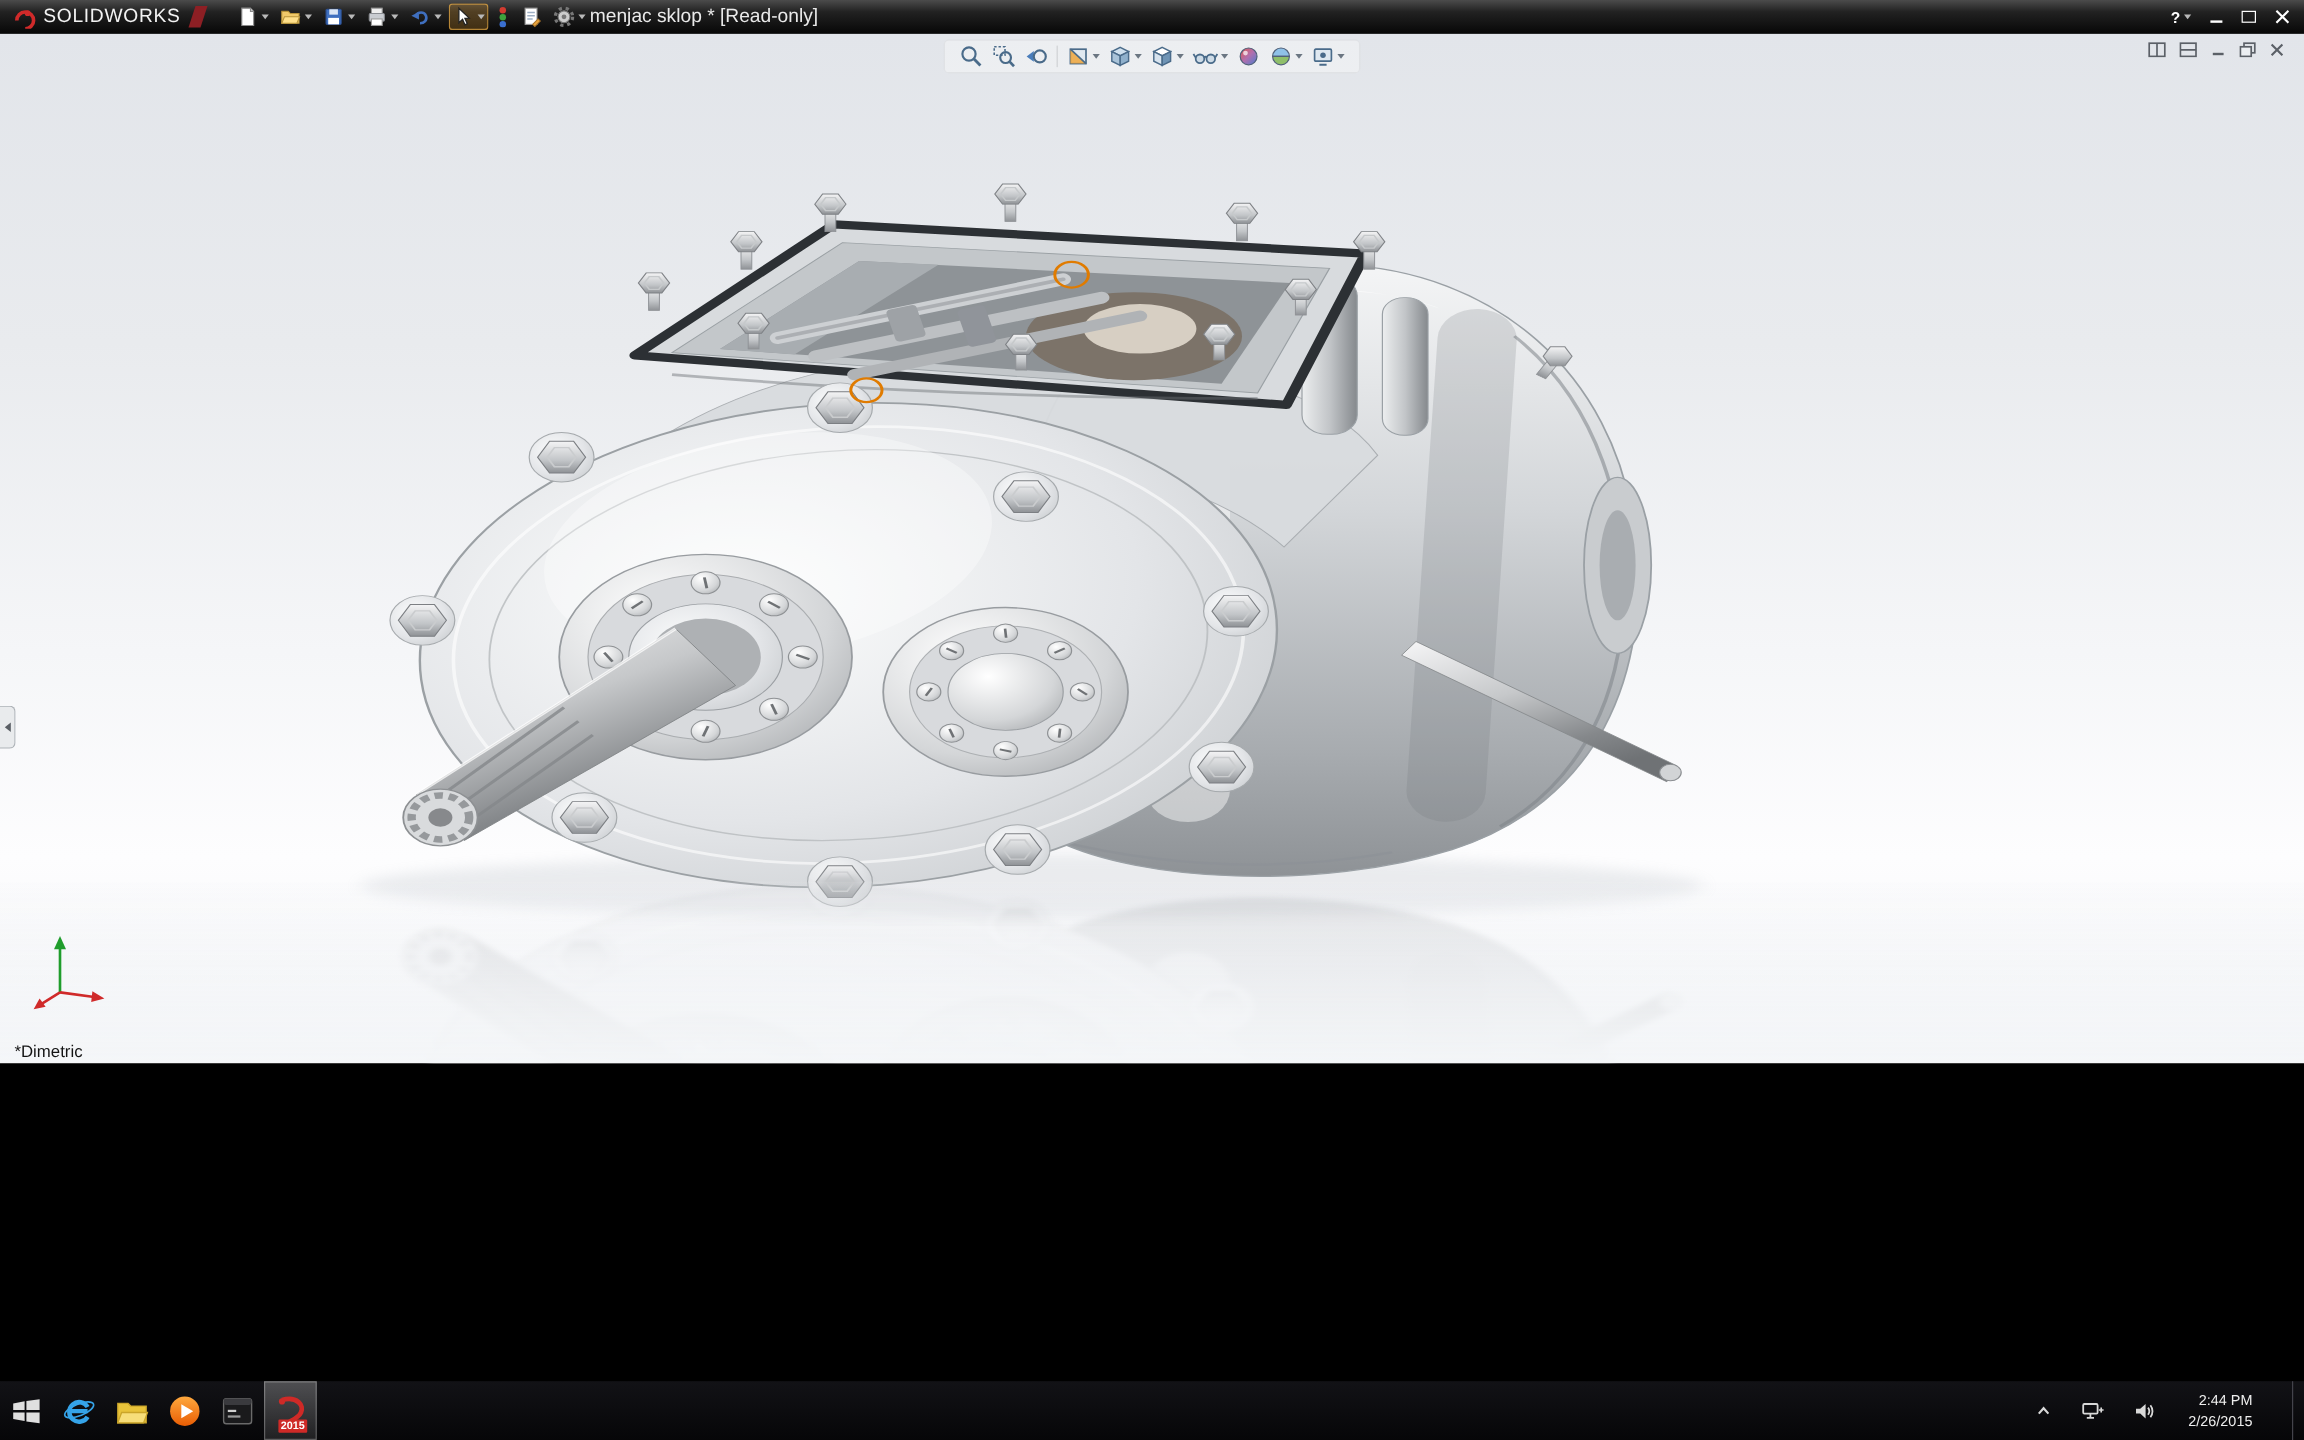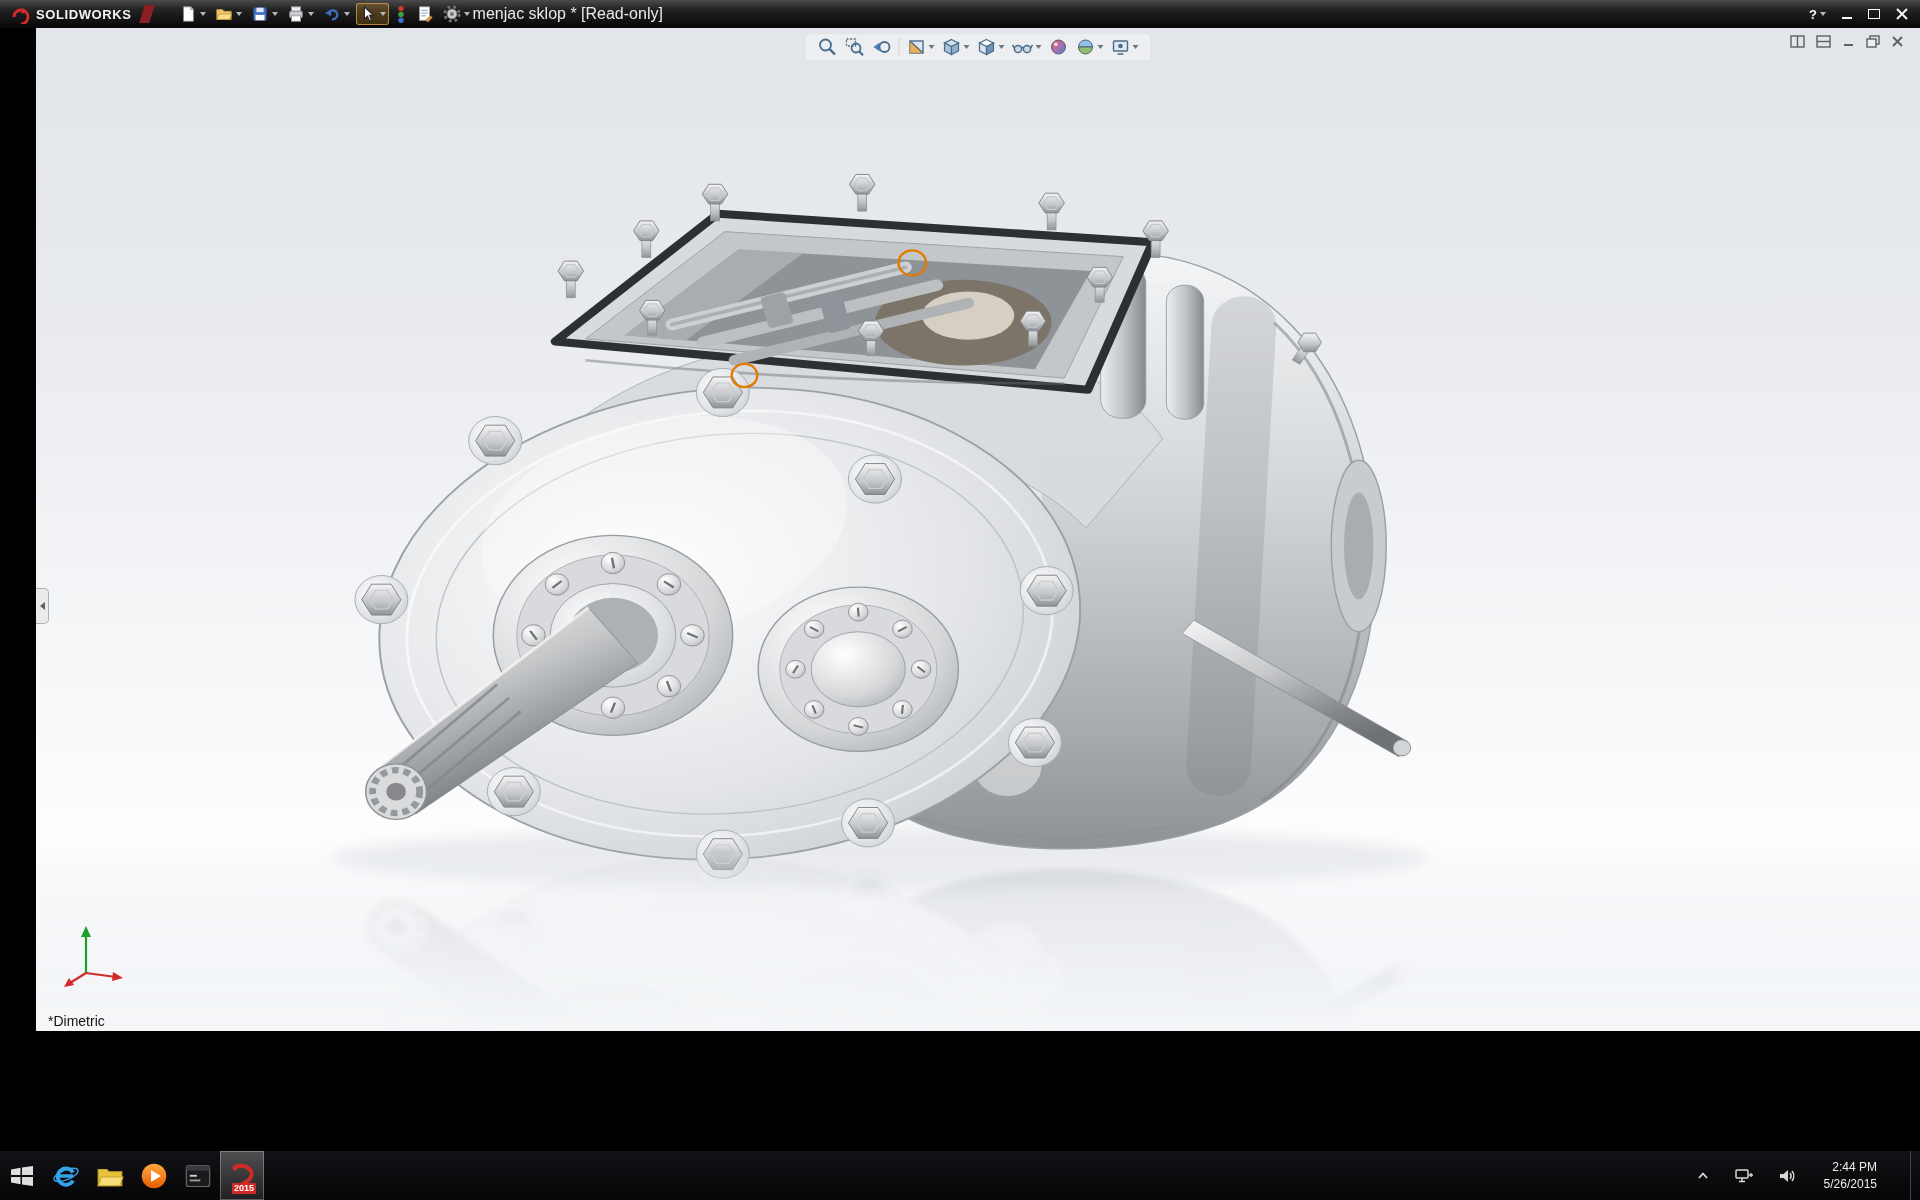--- a/index.html
+++ b/index.html
@@ -9,39 +9,38 @@
     -webkit-font-smoothing:antialiased;
   }
   
   .titlebar{
     position:absolute;top:0;left:0;right:0;height:28px;
     display:flex;align-items:center;
     background:linear-gradient(180deg,#4b4b4b 0%,#222 35%,#070707 100%);
     color:#eee;z-index:30;
   }
   .brand{display:flex;align-items:center;gap:6px;padding:0 8px 0 10px;}
-  .brand-text{font-size:13px;font-weight:bold;letter-spacing:.6px;color:#f3f3f3;}
+  .brand-text{font-size:16px;font-weight:normal;letter-spacing:.6px;color:#f3f3f3;}
   .brand-accent{width:10px;height:18px;background:#8d1f24;transform:skewX(-18deg);margin-left:4px;}
   .tb-tools{display:flex;align-items:center;gap:3px;margin-left:16px;}
   .tb-btn{display:flex;align-items:center;height:22px;padding:0 3px;border-radius:3px;}
   .tb-btn.selected{background:rgba(224,150,40,.25);box-shadow:inset 0 0 0 1px rgba(230,170,70,.7);}
   .tb-btn svg{display:block;}
   .dd::after{content:'';display:inline-block;width:0;height:0;margin-left:3px;
     border-left:3.5px solid transparent;border-right:3.5px solid transparent;border-top:4px solid #b9b9b9;}
   .tb-title{flex:1;text-align:left;font-size:16px;color:#e9e9e9;white-space:nowrap;overflow:hidden;}
   .tb-win{display:flex;align-items:center;gap:16px;padding:0 12px;}
   .win-glyph{display:flex;align-items:center;justify-content:center;height:20px;}
   .help-label{font-size:13px;font-weight:bold;color:#fff;}
   .min-bar{width:10px;height:2px;background:#fff;margin-top:7px;}
   .max-box{width:10px;height:8px;border:1.5px solid #fff;}
   
   .viewport{
-    position:absolute;top:28px;left:0;right:0;height:1003px;overflow:hidden;
+    position:absolute;top:28px;left:0;right:0;height:858px;overflow:hidden;
     background:linear-gradient(180deg,#e2e5ea 0%,#e9ebee 30%,#f5f6f8 60%,#fdfdfe 80%,#f3f4f6 100%);
-    margin-left:36px;
   }
   .scene{position:absolute;inset:0;width:100%;height:100%;}
   .headsup{
     position:absolute;top:5px;left:50%;transform:translateX(-50%);
     display:flex;align-items:center;gap:7px;padding:3px 12px;border-radius:4px;
     background:rgba(255,255,255,.35);border:1px solid rgba(0,0,0,.05);z-index:10;
   }
   .hu-btn{display:flex;align-items:center;}
   .hu-btn svg{display:block;}
   .hu-dd::after{content:'';display:inline-block;width:0;height:0;margin-left:2px;
@@ -674,17 +673,17 @@
     </span>
     <span>
       <svg width="20" height="18" viewBox="0 0 20 18">
         <polygon points="3,7 6.5,7 11,3 11,15 6.5,11 3,11" fill="#d8d8d8"></polygon>
         <path d="M13,6 A5,5 0 0 1 13,12" fill="none" stroke="#d8d8d8" stroke-width="1.5"></path>
         <path d="M15,4 A8,8 0 0 1 15,14" fill="none" stroke="#d8d8d8" stroke-width="1.5"></path>
       </svg>
     </span>
     <div class="clock">
       <div>2:44 PM</div>
-      <div>5/26/2015</div>
+      <div>2/26/2015</div>
     </div>
     <div class="show-desktop"></div>
   </div>
 </footer>
 
 </body></html>

